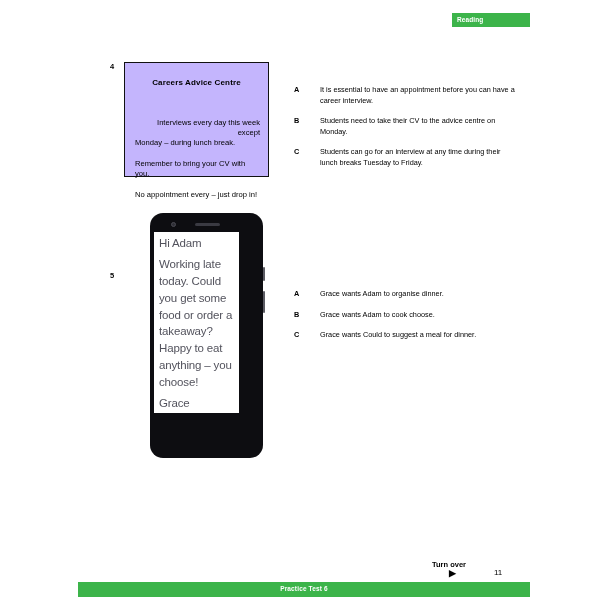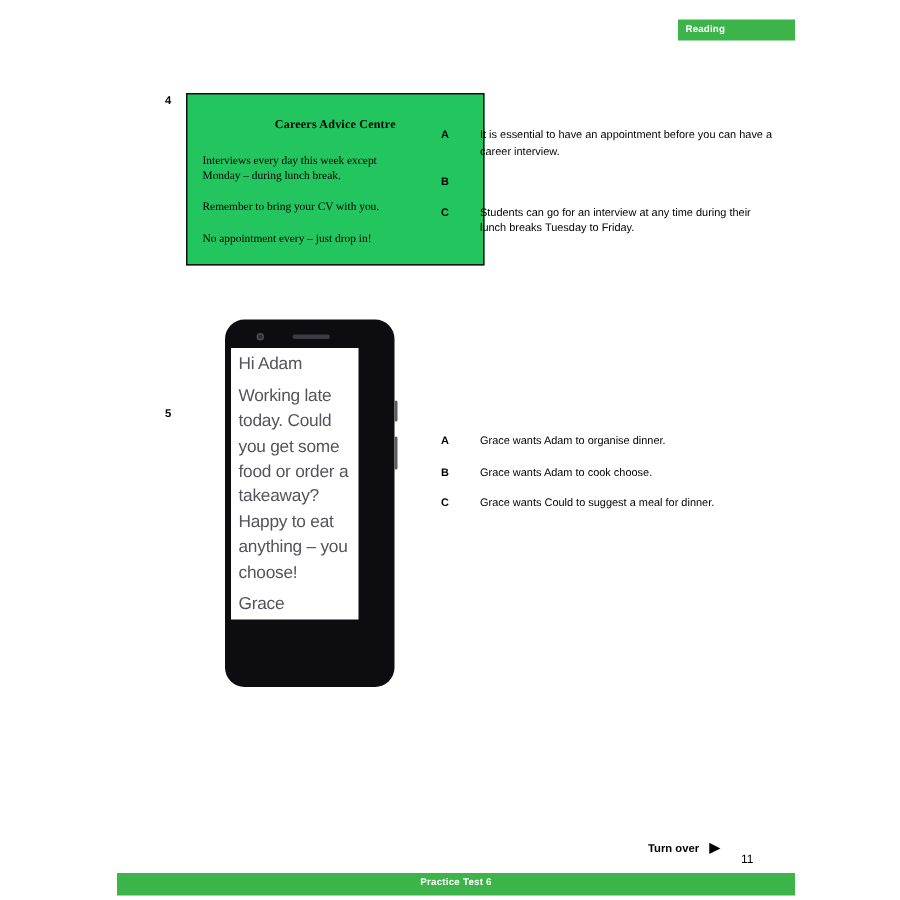--- a/index.html
+++ b/index.html
@@ -43,41 +43,41 @@
     top: 63px;
     font-size: 7.5px;
     font-weight: bold;
     line-height: 1;
   }
 
   #notice-box {
     position: absolute;
     left: 124px;
     top: 62px;
-    width: 199px;
+    width: 145px;
     height: 115px;
     border: 1.2px solid #111;
-    background: #22c55e;
+    background: #c4b5fd;
     box-sizing: border-box;
-    font-family: Liberation Serif, serif;
+    font-family: Liberation Sans, sans-serif;
   }
   #notice-title {
     text-align: center;
     font-size: 8px;
     font-weight: bold;
     margin-top: 15px;
     letter-spacing: .15px;
   }
   .notice-line {
     font-size: 7.6px;
     line-height: 1.32;
     margin-left: 10px;
     margin-right: 8px;
   }
-  #notice-p1 { margin-top: 15px; }
+  #notice-p1 { margin-top: 31px; text-align: right; }
   #notice-p2 { margin-top: 11px; }
   #notice-p3 { margin-top: 11px; }
 
   
   .options {
     position: absolute;
     left: 294px;
     width: 225px;
   }
   #q4-options { top: 85px; }
@@ -185,20 +185,21 @@
   
   #turn-over {
     position: absolute;
     left: 432px;
     top: 561px;
     font-size: 7.5px;
     font-weight: bold;
     display: flex;
     align-items: center;
     line-height: 1;
+    flex-direction: column;
   }
   #turn-over-arrow {
     margin-left: 7px;
     font-size: 9px;
     line-height: 1;
   }
   #page-number {
     position: absolute;
     left: 494px;
     top: 569px;
@@ -241,20 +242,21 @@
   <div class="notice-line" id="notice-p3">No appointment every – just drop in!</div>
 </div>
 
 <div class="options" id="q4-options">
   <div class="option-row">
     <div class="option-letter">A</div>
     <div class="option-text">It is essential to have an appointment before you can have a career interview.</div>
   </div>
   <div class="option-row">
     <div class="option-letter">B</div>
+    <div class="option-text">Students need to take their CV to the advice centre on Monday.</div>
   </div>
   <div class="option-row">
     <div class="option-letter">C</div>
     <div class="option-text">Students can go for an interview at any time during their lunch breaks Tuesday to Friday.</div>
   </div>
 </div>
 
 <div id="q5-number">5</div>
 
 <div id="phone">

